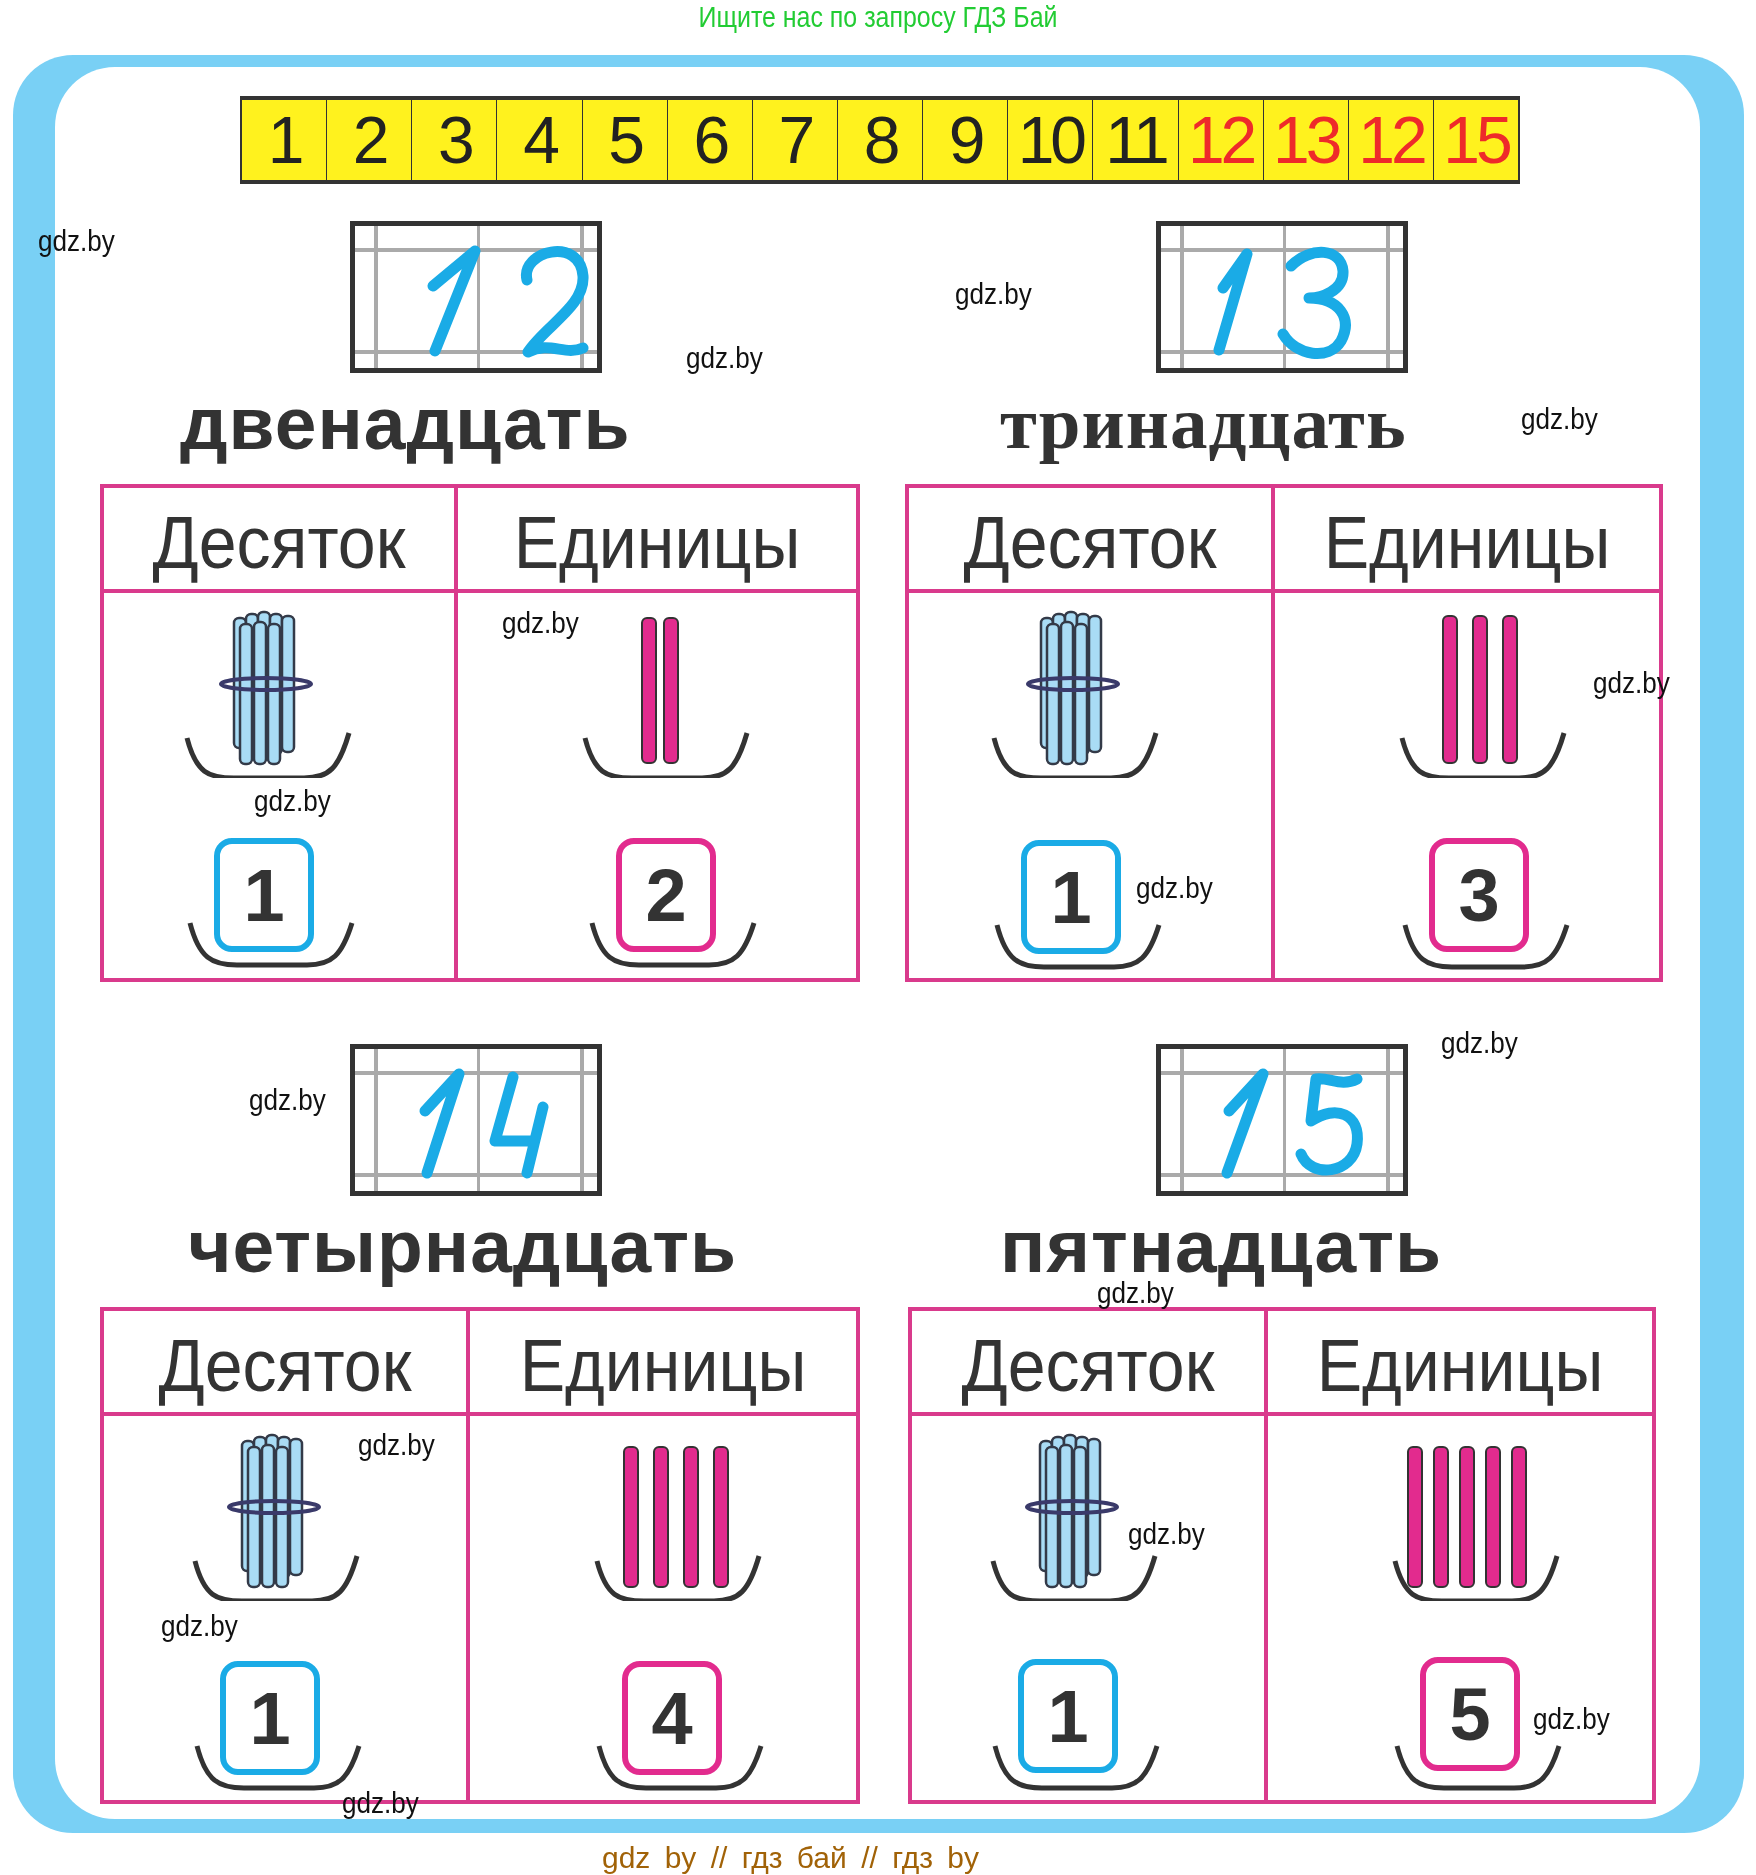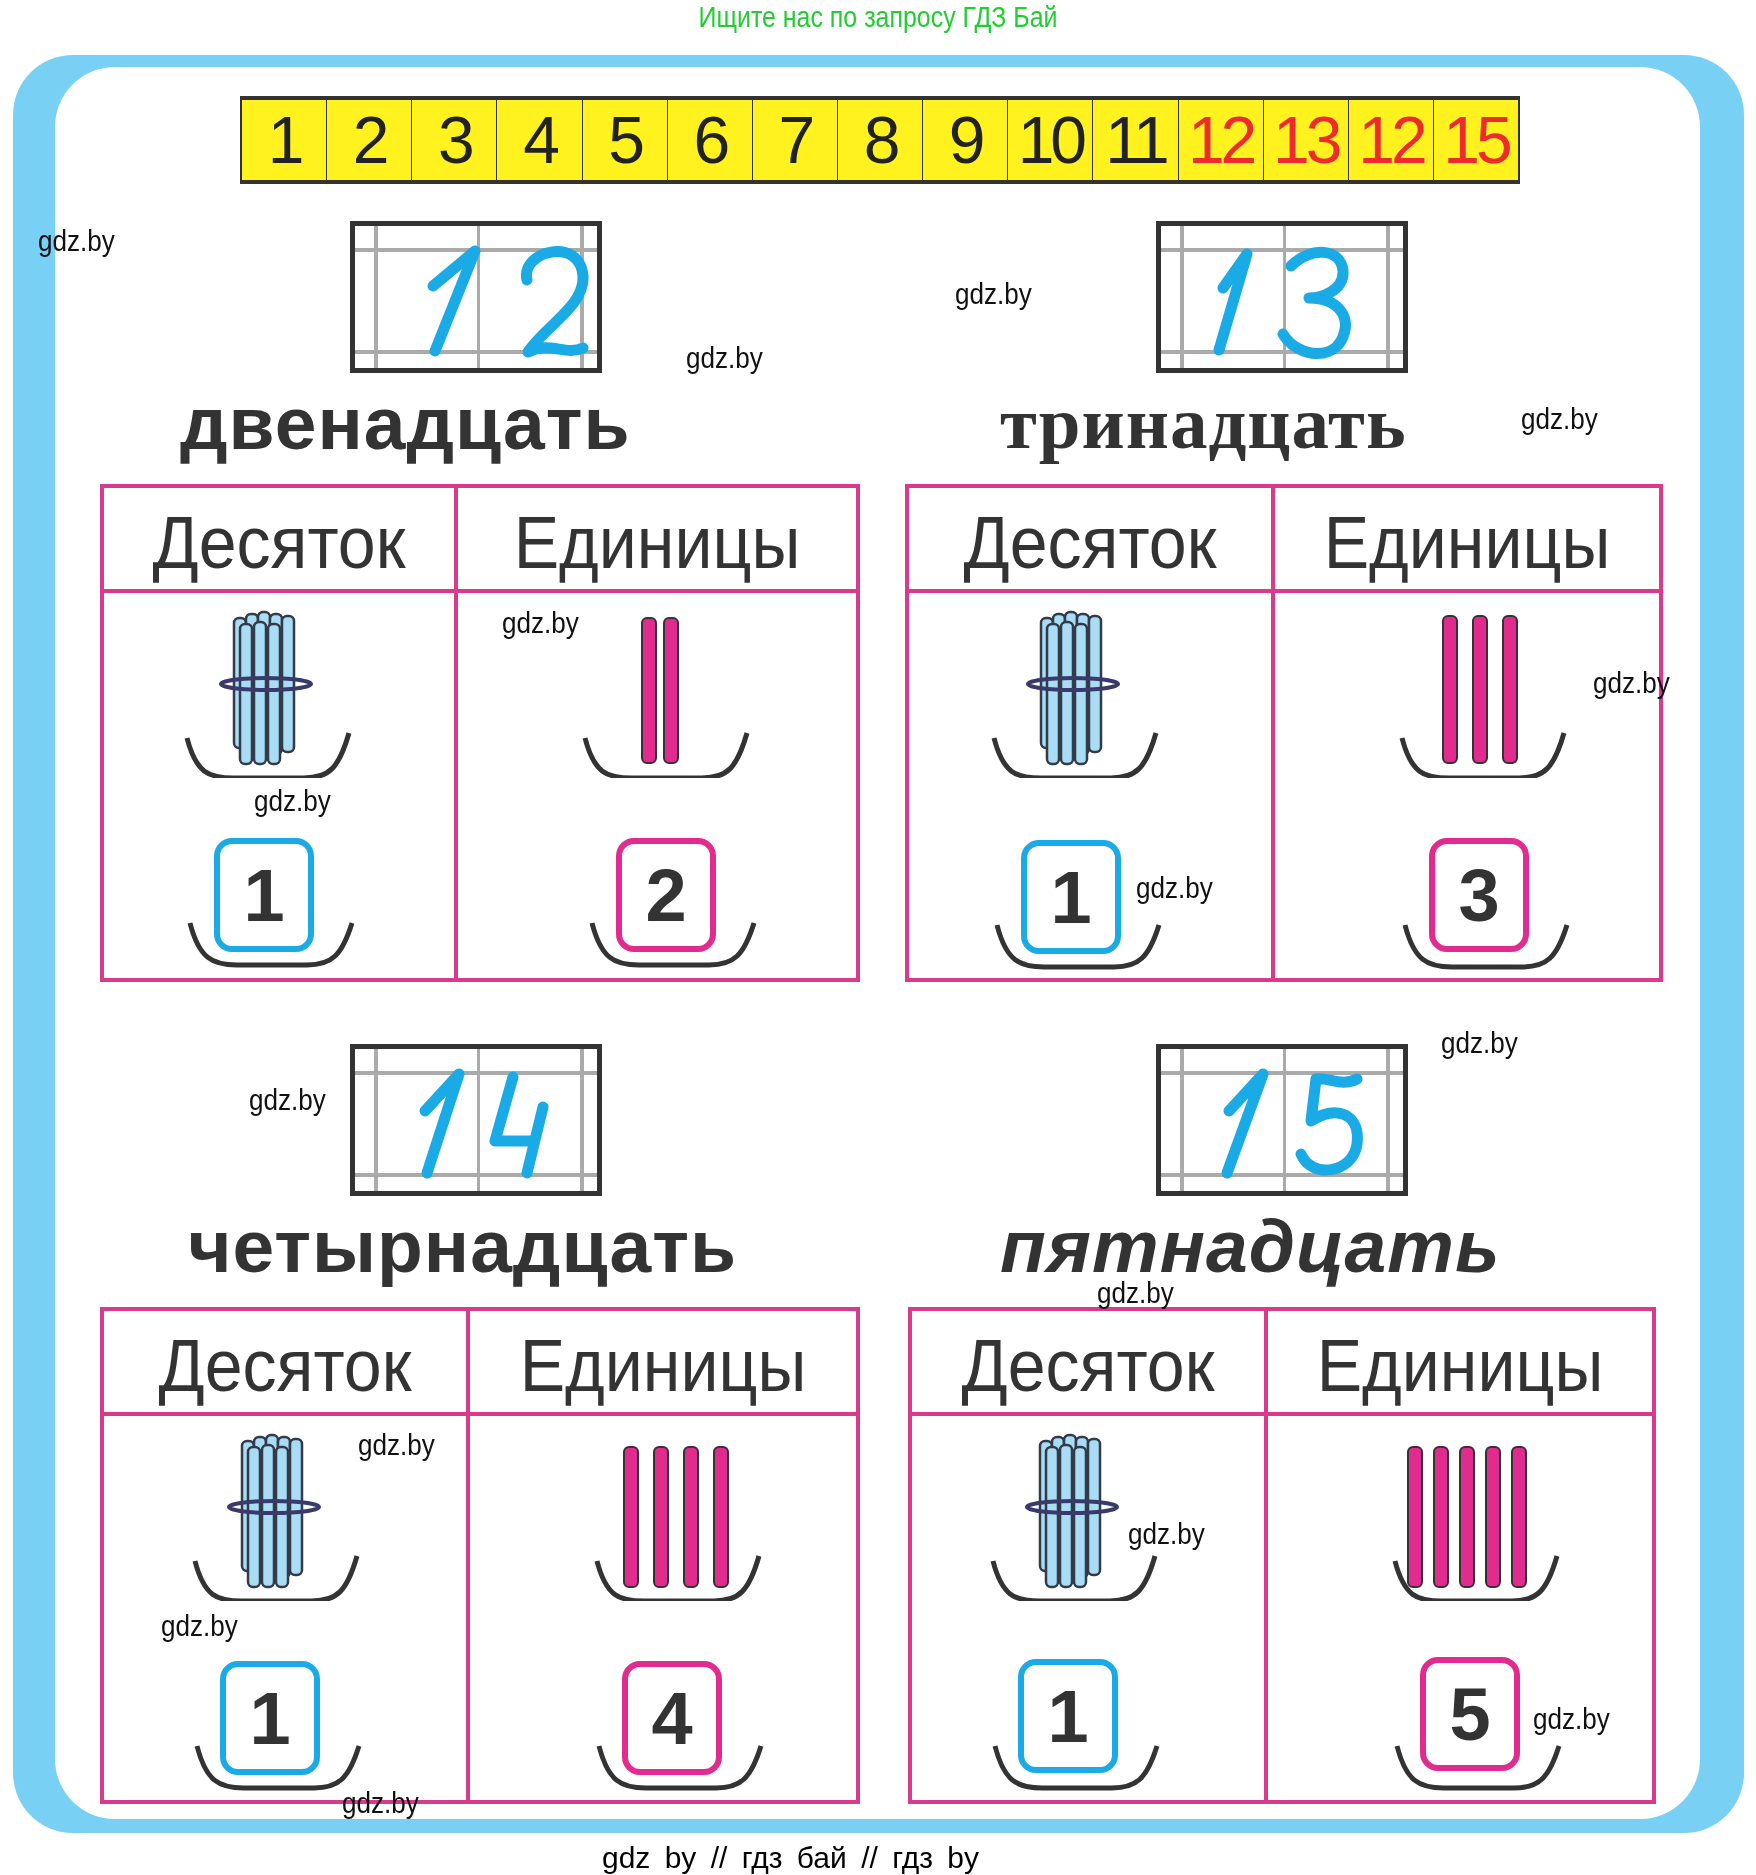--- a/index.html
+++ b/index.html
@@ -17,21 +17,21 @@
   .numbox svg { position:absolute; left:0; top:0; }
   .word { position:absolute; font-size:75px; font-weight:bold; color:#333; text-align:left; white-space:nowrap; letter-spacing:1px; }
   .wm { position:absolute; font-size:29px; color:#111; white-space:nowrap; transform:scaleX(0.9); transform-origin:left; }
   .tbl { position:absolute; border:4px solid #d93a8c; box-sizing:border-box; }
   .tbl .vdiv { position:absolute; top:0; bottom:0; width:4px; background:#d93a8c; }
   .tbl .hdiv { position:absolute; left:0; right:0; height:4px; background:#d93a8c; }
   .th { position:absolute; font-size:74px; color:#333; white-space:nowrap; text-align:center; transform:scaleX(0.92); }
   .digitbox { position:absolute; width:100px; height:114px; border:6px solid; border-radius:18px; box-sizing:border-box; display:flex; align-items:center; justify-content:center; font-size:74px; font-weight:bold; color:#333; background:#fff; }
   .digitbox.blue { border-color:#1aabe6; }
   .digitbox.pink { border-color:#e22b8e; }
-  .footer { position:absolute; left:0; width:1581px; top:1840px; height:36px; text-align:center; color:#000000; font-size:30px; line-height:36px; word-spacing:6px; }
+  .footer { position:absolute; left:0; width:1581px; top:1840px; height:36px; text-align:center; color:#a16207; font-size:30px; line-height:36px; word-spacing:6px; }
 </style>
 </head>
 <body>
 
 <div class="top-banner">Ищите нас по запросу ГДЗ Бай</div>
 
 <div class="frame-outer"></div>
 <div class="frame-inner"></div>
 
 <div class="strip">
@@ -212,21 +212,21 @@
   <div class="gl" style="left:19px; top:0; width:4px; height:100%;"></div>
   <div class="gl" style="left:122px; top:0; width:3px; height:100%;"></div>
   <div class="gl" style="left:225px; top:0; width:4px; height:100%;"></div>
   <div class="gl" style="left:0; top:22px; width:100%; height:4px;"></div>
   <div class="gl" style="left:0; top:124px; width:100%; height:4px;"></div>
   <svg width="242" height="142" viewBox="0 0 242 142">
     <path d="M68 62 L102 25 L66 124" fill="none" stroke="#1aabe6" stroke-width="11" stroke-linecap="round" stroke-linejoin="round"></path>
     <path d="M196 30 C180 38 168 28 155 30 L150 72 C175 55 200 65 196 95 C192 125 150 130 140 105" fill="none" stroke="#1aabe6" stroke-width="11" stroke-linecap="round" stroke-linejoin="round"></path>
   </svg>
 </div>
-<div class="word" style="left:1000px; top:1203px; width:560px;font-style:italic;">пятнадцать</div>
+<div class="word" style="left:1000px; top:1203px; width:560px;">пятнадцать</div>
 
 <div class="tbl" style="left:908px; top:1307px; width:748px; height:497px;">
   <div class="vdiv" style="left:352px;"></div>
   <div class="hdiv" style="top:101px;"></div>
   <div class="th" style="left:0; width:352px; top:12px;">Десяток</div>
   <div class="th" style="left:356px; width:384px; top:12px;">Единицы</div>
 
   <svg class="abs" style="left:78px; top:120px;" width="200" height="170" viewBox="0 0 200 170">
     <g stroke="#333a48" stroke-width="2.5" fill="#a9dcf5">
       <rect x="50" y="10" width="12" height="130" rx="5"></rect>

